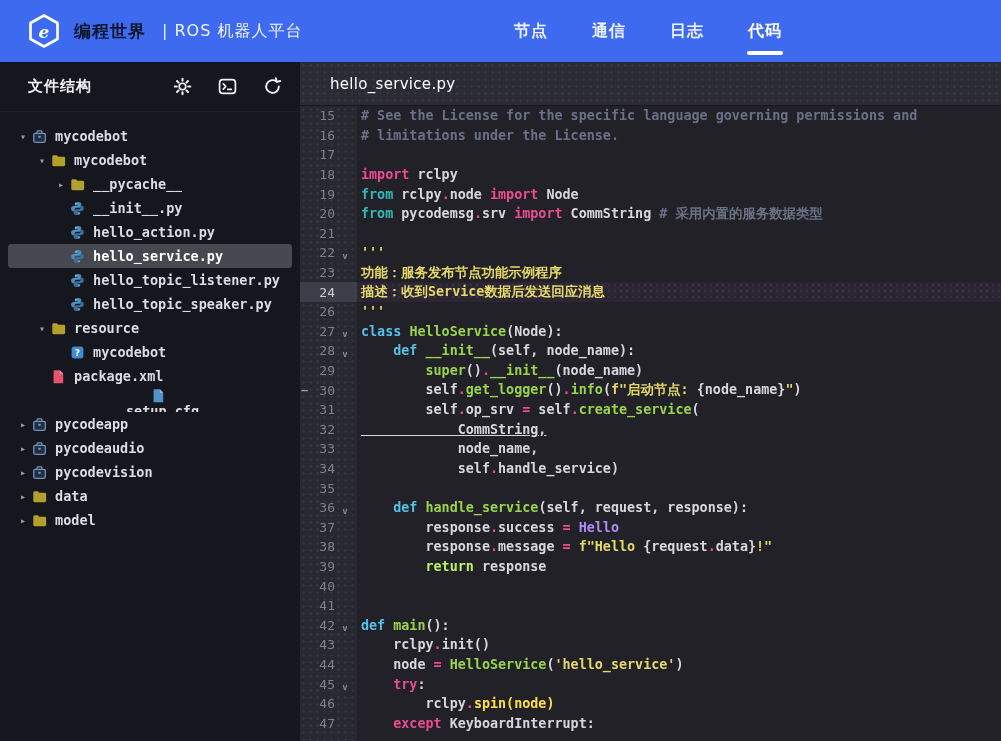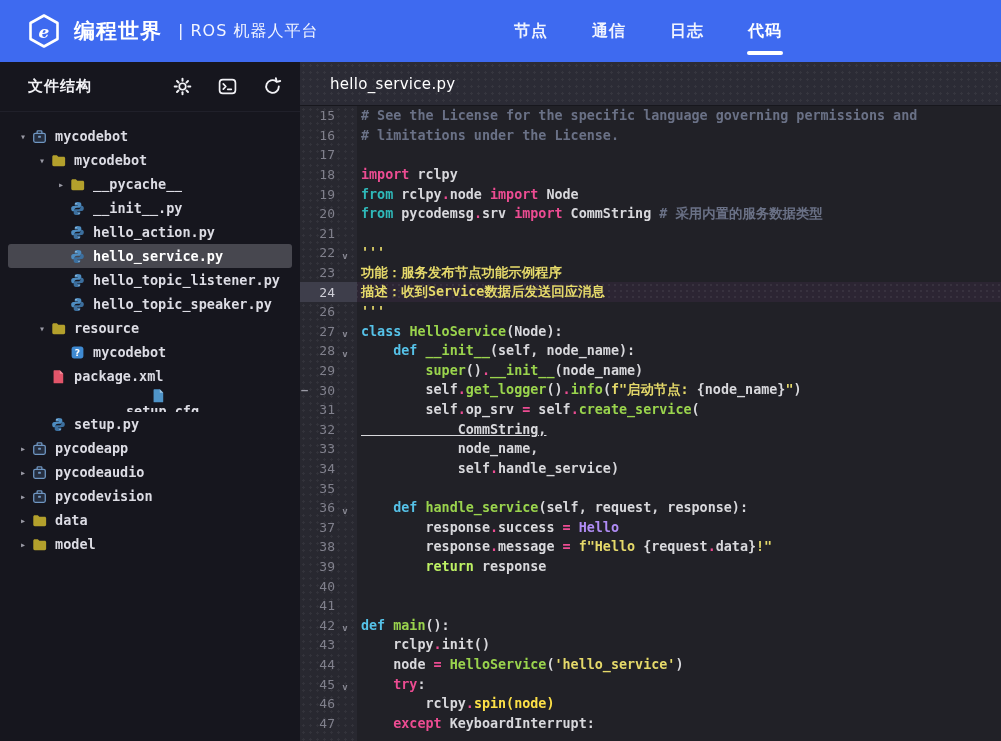--- a/index.html
+++ b/index.html
@@ -6,21 +6,21 @@
   html,body { width:1001px; height:741px; overflow:hidden; background:#212127; }
   body { font-family:"DejaVu Sans", sans-serif; position:relative; }
 
   
   .top-header{
     position:absolute; left:0; top:0; width:1001px; height:62px;
     background:#3e6af0; display:flex; align-items:center; z-index:5;
   }
   .brand{ display:flex; align-items:center; margin-left:26px; }
   .brand-logo{ width:36px; height:36px; margin-right:12px; }
-  .brand-title{ color:#ffffff; font-size:21px; font-weight:bold; letter-spacing:1px; }
+  .brand-title{ color:#0f172a; font-size:17px; font-weight:bold; letter-spacing:1px; }
   .brand-sub{ color:#f2f5ff; font-size:16px; margin-left:16px; font-weight:400; letter-spacing:1px; }
   .top-nav{ position:absolute; left:512px; top:0; height:62px; display:flex; align-items:center; gap:40px; }
   .nav-item{ position:relative; color:rgba(255,255,255,.92); font-size:16px; font-weight:bold;
     letter-spacing:1px; cursor:pointer; padding:4px 2px; }
   .nav-item.active{ color:#fff; }
   .nav-underline{ position:absolute; left:50%; transform:translateX(-50%); bottom:-9px;
     width:36px; height:4px; border-radius:2px; background:#fff; }
 
   
   .sidebar{
@@ -245,32 +245,20 @@
       <div class="tree-row" style="padding-left: 25px; flex-direction: column;">
         <span class="tree-caret"></span>
         <span class="tree-icon">
           <svg width="15" height="15" viewBox="0 0 14 14">
             <path d="M3 1.2 h5.2 L11.4 4.4 V12.8 a0.6 0.6 0 0 1 -0.6.6 H3 a0.6 0.6 0 0 1 -0.6-.6 V1.8 A0.6 0.6 0 0 1 3 1.2 Z" fill="#4f94c8"></path>
             <path d="M8.2 1.2 V4.4 h3.2 Z" fill="#9cc4e2"></path>
           </svg>
         </span>
         <span class="tree-label">setup.cfg</span>
       </div>
-      <div class="tree-row" style="padding-left: 25px;">
-        <span class="tree-caret"></span>
-        <span class="tree-icon">
-          <svg width="15" height="15" viewBox="0 0 14 14">
-            <path d="M7 .9 C5.2.9 4.4 1.7 4.4 2.9 v1.3 h2.9 v.55 H3.1 C1.9 4.75 1.1 5.8 1.1 7.2 c0 1.5.8 2.45 2 2.45 h1.1 V8.2 C4.2 7 5.2 6.2 6.5 6.2 h2.2 c1.1 0 1.85-.8 1.85-1.95 V2.9 C10.55 1.7 9.6.9 7 .9 Z" fill="#4e8cc0"></path>
-            <path d="M7 13.1 c1.8 0 2.6-.8 2.6-2 V9.8 H6.7 v-.55 h4.2 c1.2 0 2-1.05 2-2.45 0-1.5-.8-2.45-2-2.45 h-1.1 v1.45 c0 1.2-1 2-2.3 2 H5.3 c-1.1 0-1.85.8-1.85 1.95 v1.35 c0 1.2.95 2 3.55 2 Z" fill="#3c6f9e"></path>
-            <circle cx="5.6" cy="2.5" r="0.55" fill="#cfe3f2"></circle>
-            <circle cx="8.4" cy="11.5" r="0.55" fill="#cfe3f2"></circle>
-          </svg>
-        </span>
-        <span class="tree-label">setup.py</span>
-      </div>
       <div class="tree-row" style="padding-left: 6px;">
         <span class="tree-caret">▸</span>
         <span class="tree-icon">
           <svg width="15" height="15" viewBox="0 0 14 14">
             <rect x="1.6" y="4" width="10.8" height="8.4" rx="1.4" fill="rgba(90,130,180,.22)" stroke="#6f96c2" stroke-width="1.2"></rect>
             <path d="M4.8 4 V2.4 a0.7 0.7 0 0 1 0.7-0.7 h3 a0.7 0.7 0 0 1 0.7 0.7 V4" fill="none" stroke="#6f96c2" stroke-width="1.2"></path>
             <rect x="5.7" y="6.3" width="2.6" height="1.8" rx="0.5" fill="#6f96c2"></rect>
           </svg>
         </span>
         <span class="tree-label">pycodeapp</span>

